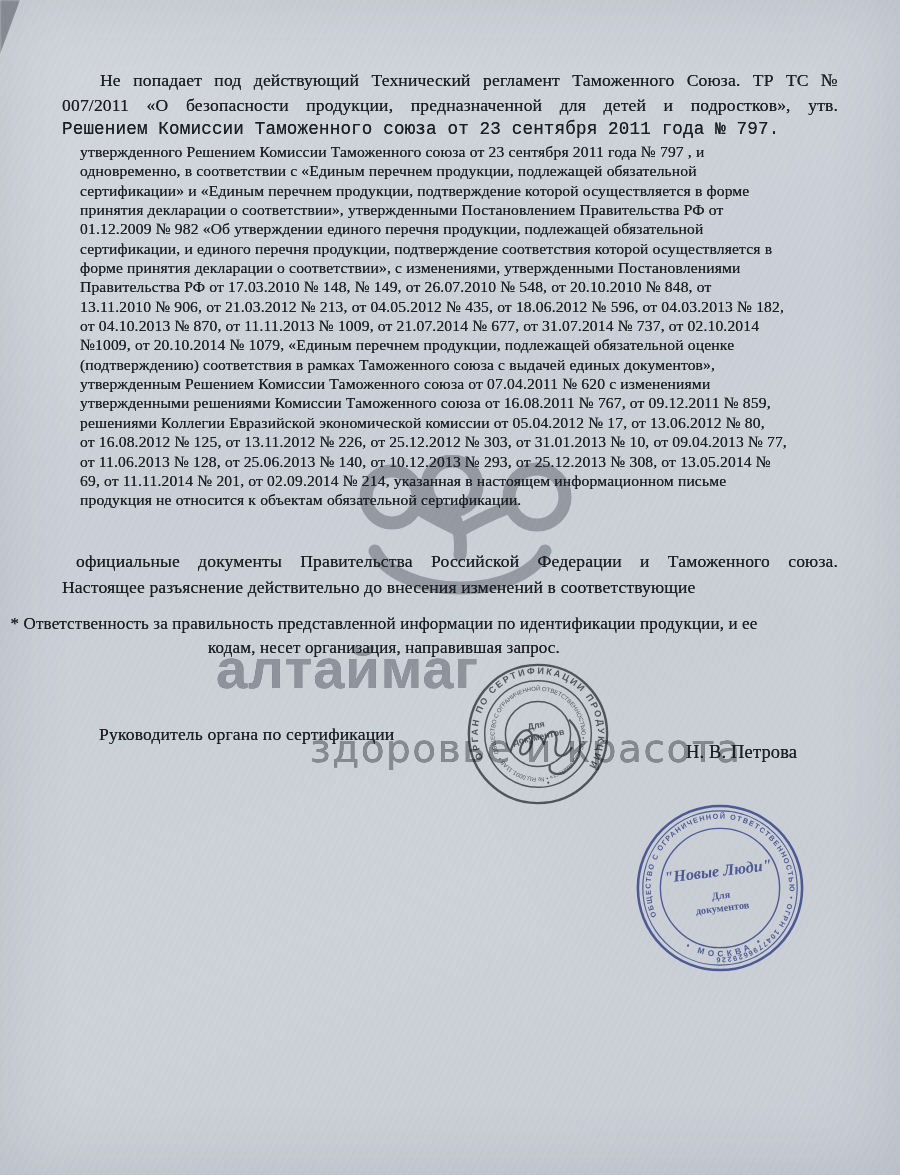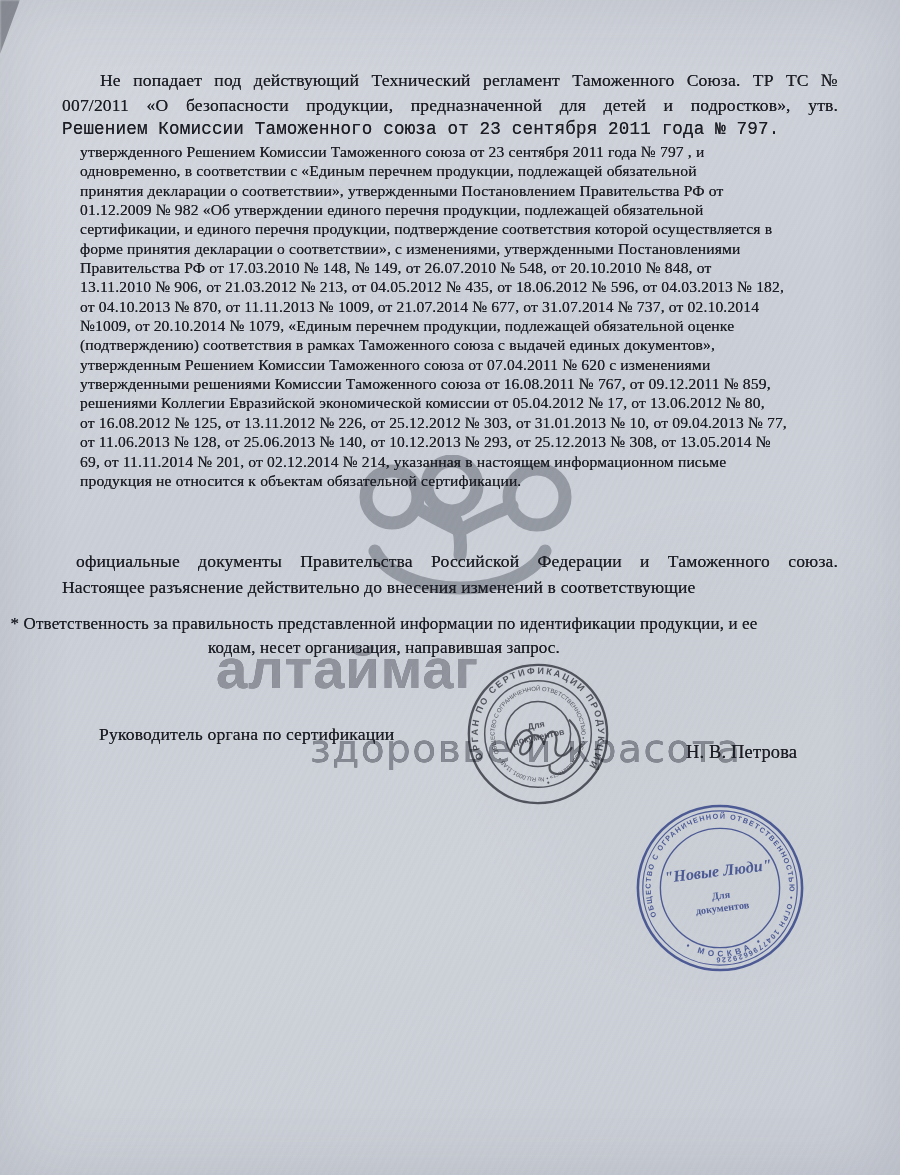--- a/index.html
+++ b/index.html
@@ -67,35 +67,36 @@
 
   <div class="line">Не попадает под действующий Технический регламент Таможенного Союза. ТР ТС №</div>
       <div class="line">007/2011 «О безопасности продукции, предназначенной для детей и подростков», утв.</div>
       <div class="line">Решением Комиссии Таможенного союза от 23 сентября 2011 года № 797.</div>
     </div>
 
   <div class="txt p2">
 
   <div class="line">утвержденного Решением Комиссии Таможенного союза от 23 сентября 2011 года № 797 , и</div>
       <div class="line">одновременно,  в  соответствии с «Единым перечнем продукции, подлежащей обязательной</div>
+      <div class="line">сертификации» и «Единым перечнем продукции, подтверждение которой осуществляется в форме</div>
       <div class="line">принятия декларации о соответствии», утвержденными Постановлением Правительства РФ от</div>
       <div class="line">01.12.2009 № 982 «Об утверждении единого перечня продукции, подлежащей обязательной</div>
       <div class="line">сертификации, и единого перечня продукции, подтверждение соответствия которой осуществляется в</div>
       <div class="line">форме принятия декларации о соответствии», с изменениями, утвержденными Постановлениями</div>
       <div class="line">Правительства РФ от 17.03.2010 № 148, № 149, от 26.07.2010 № 548, от 20.10.2010 № 848, от</div>
       <div class="line">13.11.2010 № 906, от 21.03.2012 № 213, от 04.05.2012 № 435, от 18.06.2012 № 596, от 04.03.2013 № 182,</div>
       <div class="line">от 04.10.2013 № 870, от 11.11.2013 № 1009, от 21.07.2014 № 677, от 31.07.2014 № 737, от 02.10.2014</div>
       <div class="line">№1009, от 20.10.2014 № 1079, «Единым перечнем продукции, подлежащей обязательной оценке</div>
       <div class="line">(подтверждению) соответствия в рамках Таможенного союза с выдачей единых документов»,</div>
       <div class="line">утвержденным Решением Комиссии Таможенного союза от 07.04.2011 № 620 с изменениями</div>
       <div class="line">утвержденными решениями Комиссии Таможенного союза от 16.08.2011 № 767, от 09.12.2011 № 859,</div>
       <div class="line">решениями Коллегии Евразийской экономической комиссии от 05.04.2012 № 17, от 13.06.2012 № 80,</div>
       <div class="line">от 16.08.2012 № 125, от 13.11.2012 № 226, от 25.12.2012 № 303, от 31.01.2013 № 10, от 09.04.2013 № 77,</div>
       <div class="line">от 11.06.2013 № 128, от 25.06.2013 № 140, от 10.12.2013 № 293, от 25.12.2013 № 308, от 13.05.2014 №</div>
-      <div class="line">69, от 11.11.2014 № 201, от 02.12.2014 № 214, указанная в настоящем информационном письме</div>
+      <div class="line">69, от 11.11.2014 № 201, от 02.09.2014 № 214, указанная в настоящем информационном письме</div>
       <div class="line">продукция не относится к объектам обязательной сертификации.</div>
     </div>
 
   <div class="txt p3">
 
   <div class="line">официальные документы Правительства Российской Федерации и Таможенного союза.</div>
       <div class="line">Настоящее разъяснение действительно до внесения изменений в соответствующие</div>
     </div>
 
   <div class="txt fn">

